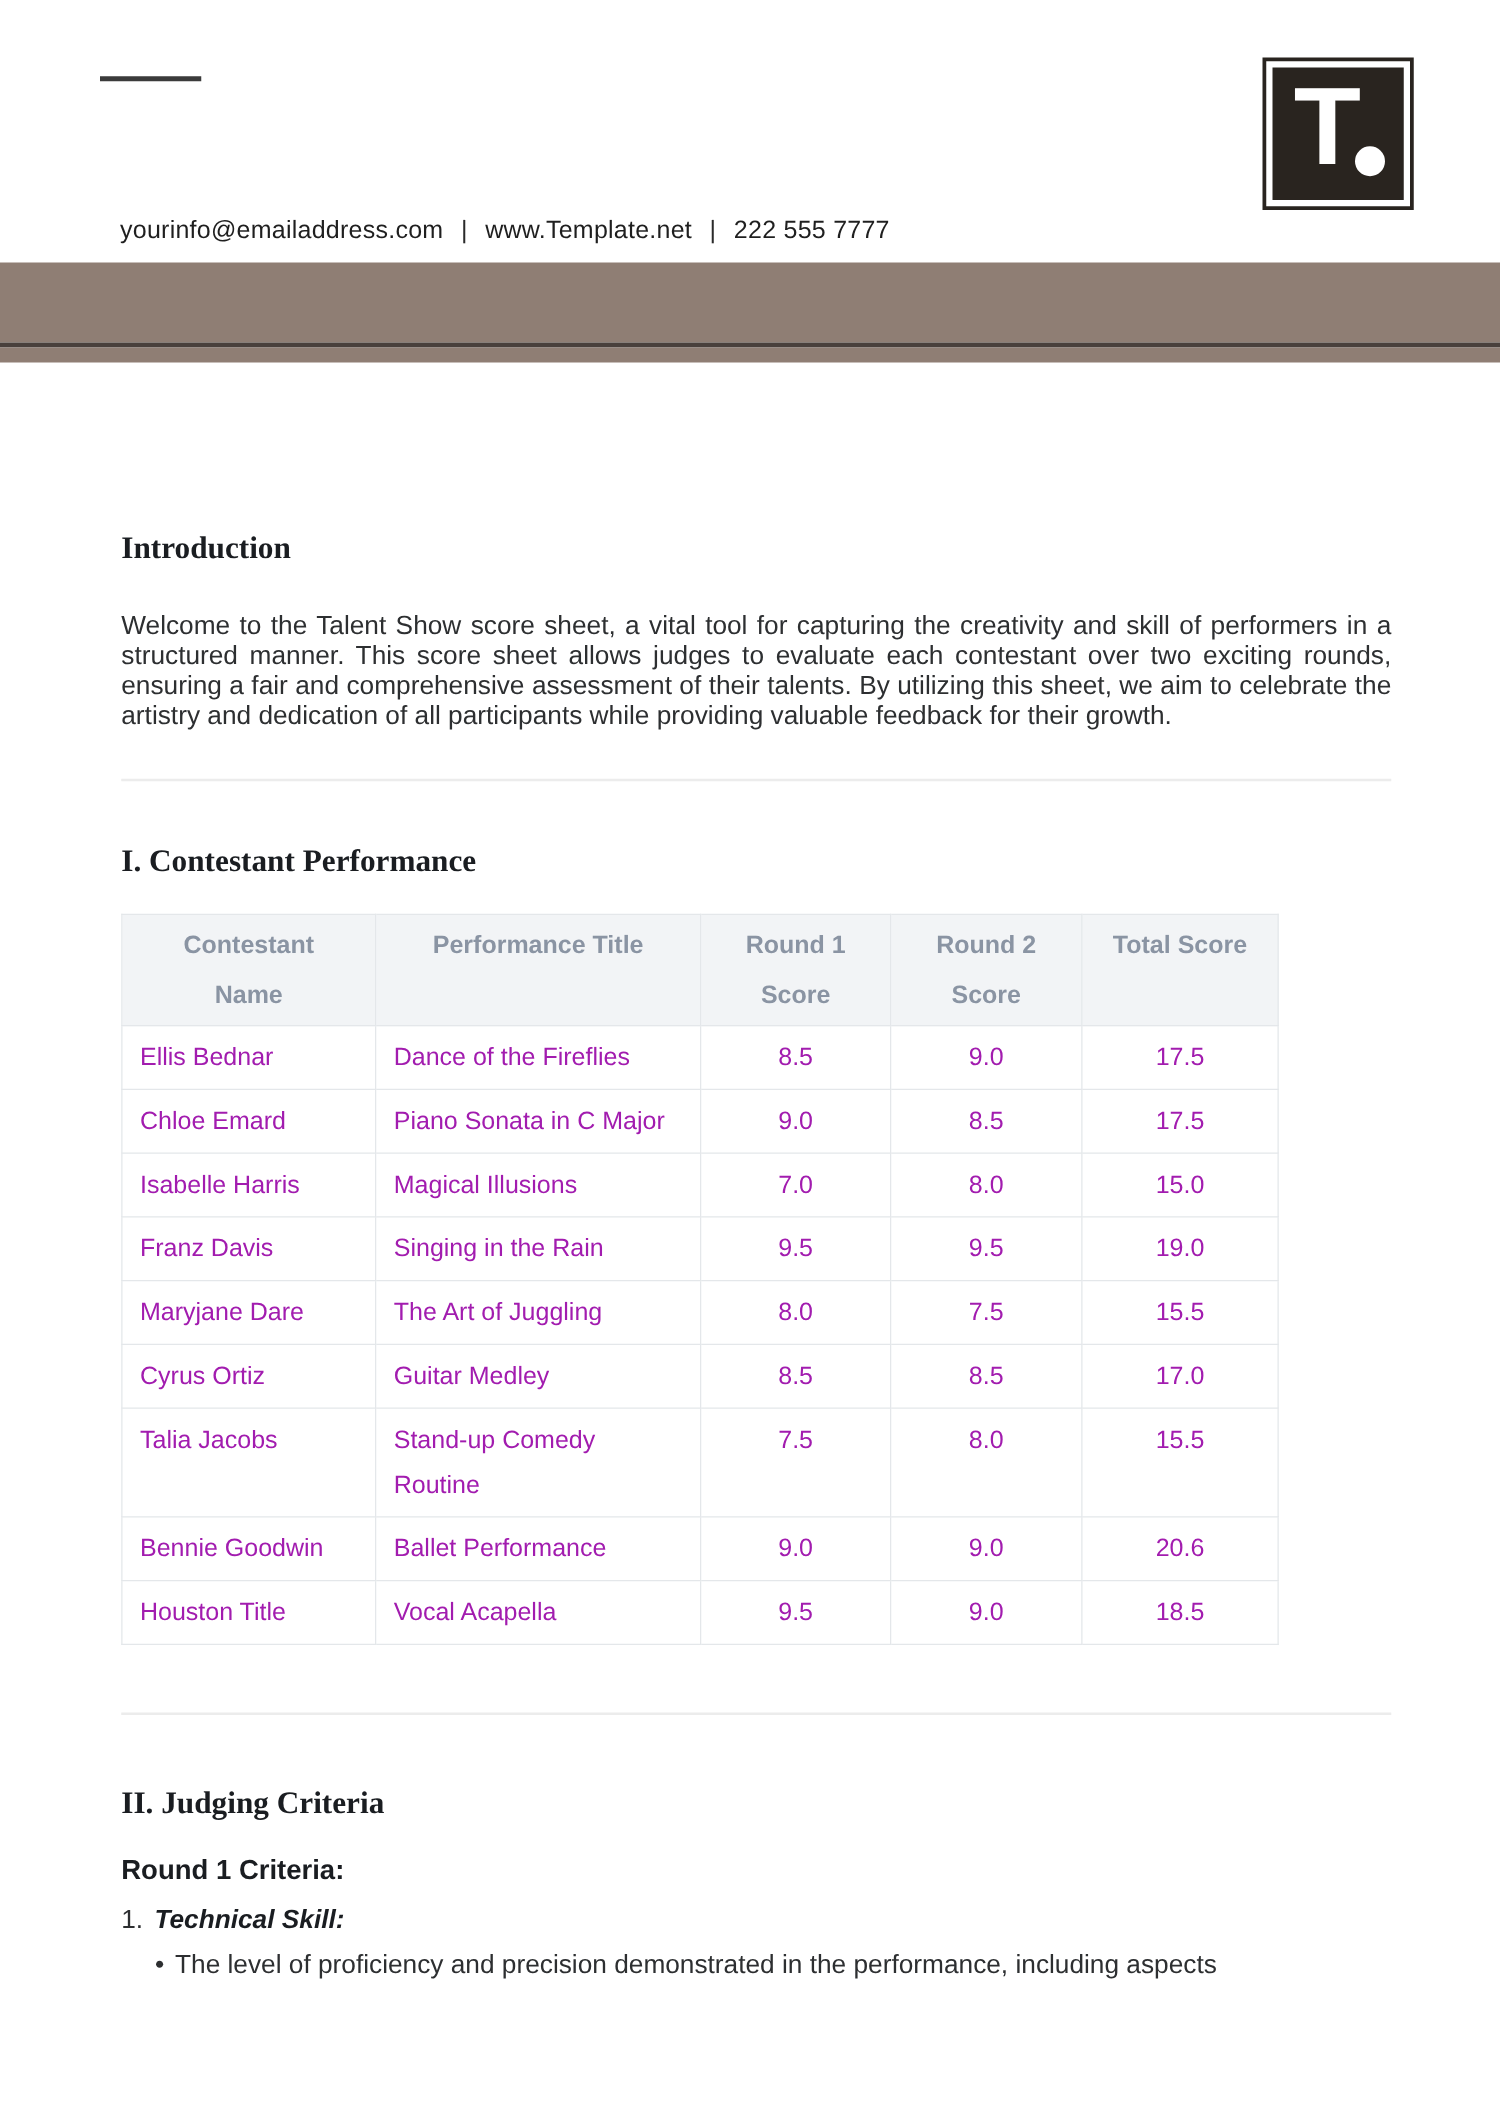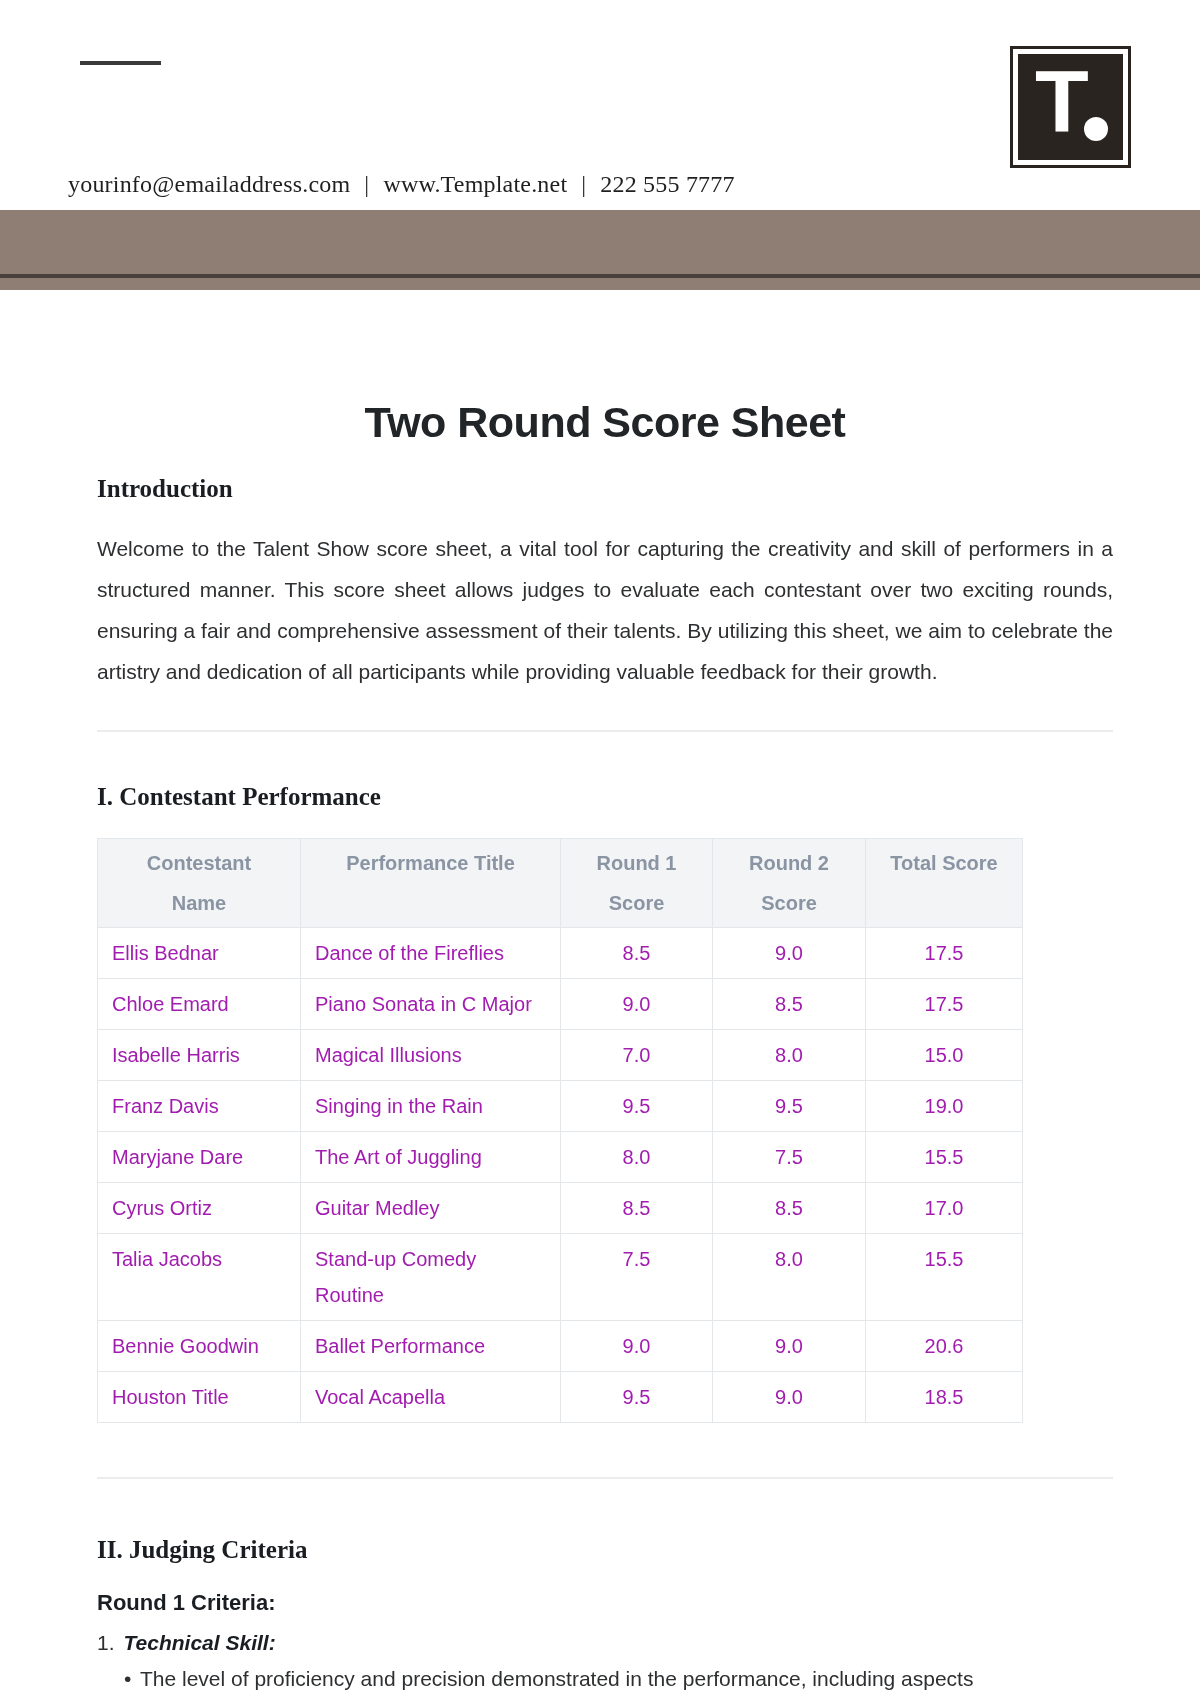--- a/index.html
+++ b/index.html
@@ -27,24 +27,23 @@
   }
   .logo-t {
     position:absolute; left:17px; top:-4px;
     color:#ffffff; font-size:88px; font-weight:700; line-height:1.15;
   }
   .logo-dot {
     position:absolute; left:66px; top:63px;
     width:24px; height:24px; border-radius:50%; background:#ffffff;
   }
   .contact {
-    position:absolute; left:68px; top:171px;
-    font-size:24px; line-height:26px; color:#1f1f1f; letter-spacing:0.2px;
+    position:absolute; left:96px; top:171px;
+    font-size:20px; line-height:26px; color:#1f1f1f; letter-spacing:0.2px;
     white-space:nowrap;
-    font-family:Liberation Serif, serif;
   }
   .contact .sep { padding:0 14px; color:#2a2a2a; }
   .band { position:absolute; left:0; top:210px; width:1200px; height:80px; }
   .band .b-top { height:64px; background:#8f7e74; }
   .band .b-line { height:4px; background:#49403c; }
   .band .b-bot { height:12px; background:#8f7e74; }
 
   
   .doc {
     position:absolute; left:97px; top:0;
@@ -52,22 +51,22 @@
   }
   h1.title {
     font-size:43px; line-height:50px; font-weight:700;
     text-align:center; color:#222528; letter-spacing:-0.5px;
   }
   h2.section {
     font-size:25px; line-height:31px; font-weight:700; color:#1a1d21;font-family:Liberation Serif, serif;
   }
   .h-intro   { margin-top:26px; }
   .intro-p {
-    margin-top:24px;
-    font-size:21px; line-height:41px; color:#2d2f31;
+    margin-top:35px;
+    font-size:21px; line-height:24px; color:#2d2f31;
     text-align:justify;
   }
   .divider { margin-top:38px; height:2px; background:#ececec; }
   .h-contestant { margin-top:49px; }
 
   
   table.tbl {
     margin-top:26px;
     border-collapse:collapse;
     width:925px;
@@ -139,21 +138,20 @@
 </div>
 
 <div class="band">
   <div class="b-top"></div>
   <div class="b-line"></div>
   <div class="b-bot"></div>
 </div>
 
 <div class="doc">
 
-  <h1 class="title">Two Round Score Sheet</h1>
 
   <h2 class="section h-intro">Introduction</h2>
   <p class="intro-p">Welcome to the Talent Show score sheet, a vital tool for capturing the creativity and skill of performers in a structured manner. This score sheet allows judges to evaluate each contestant over two exciting rounds, ensuring a fair and comprehensive assessment of their talents. By utilizing this sheet, we aim to celebrate the artistry and dedication of all participants while providing valuable feedback for their growth.</p>
 
   <div class="divider"></div>
 
   <h2 class="section h-contestant">I. Contestant Performance</h2>
 
   <table class="tbl">
     <colgroup>

